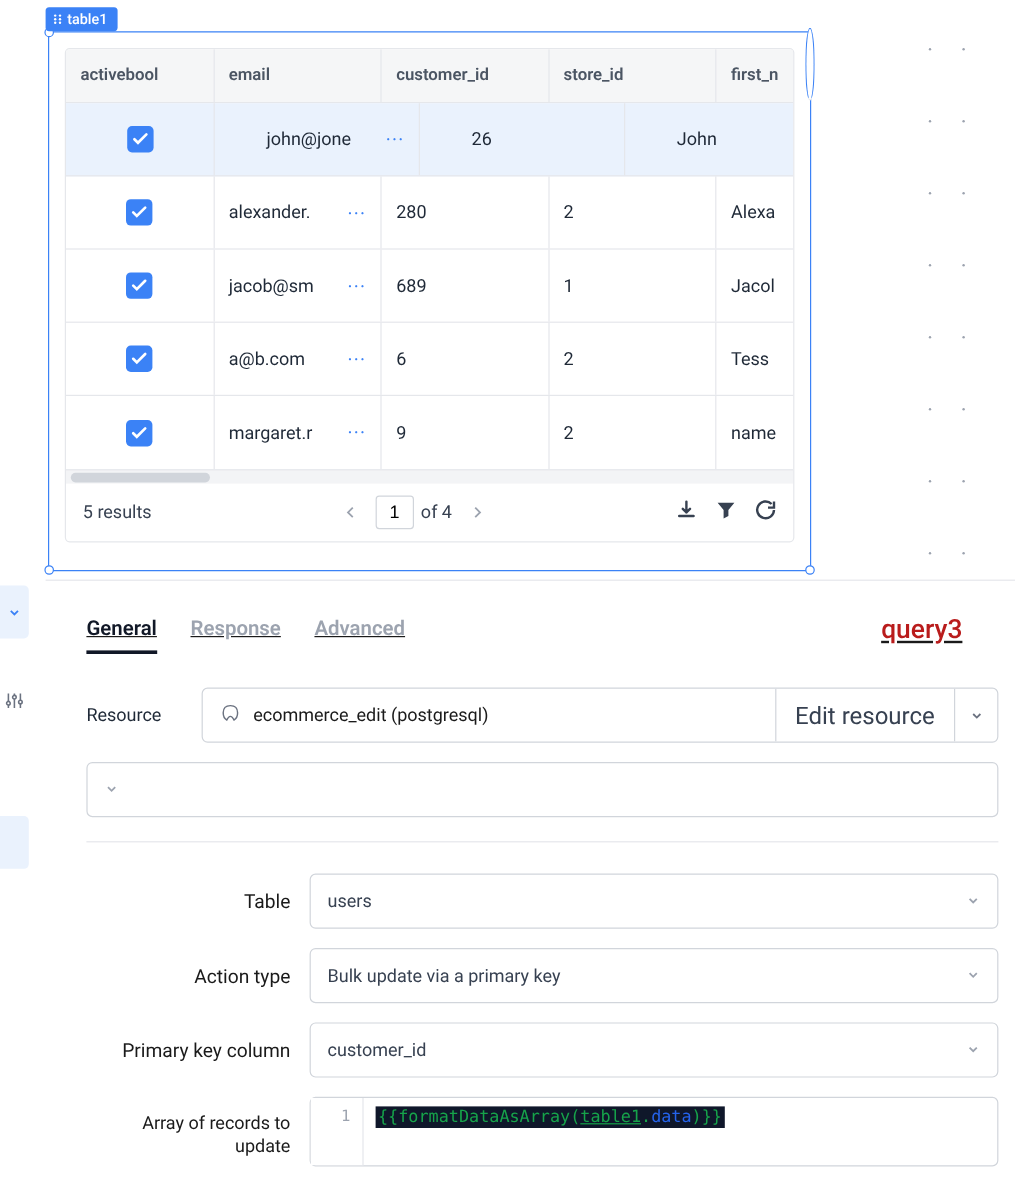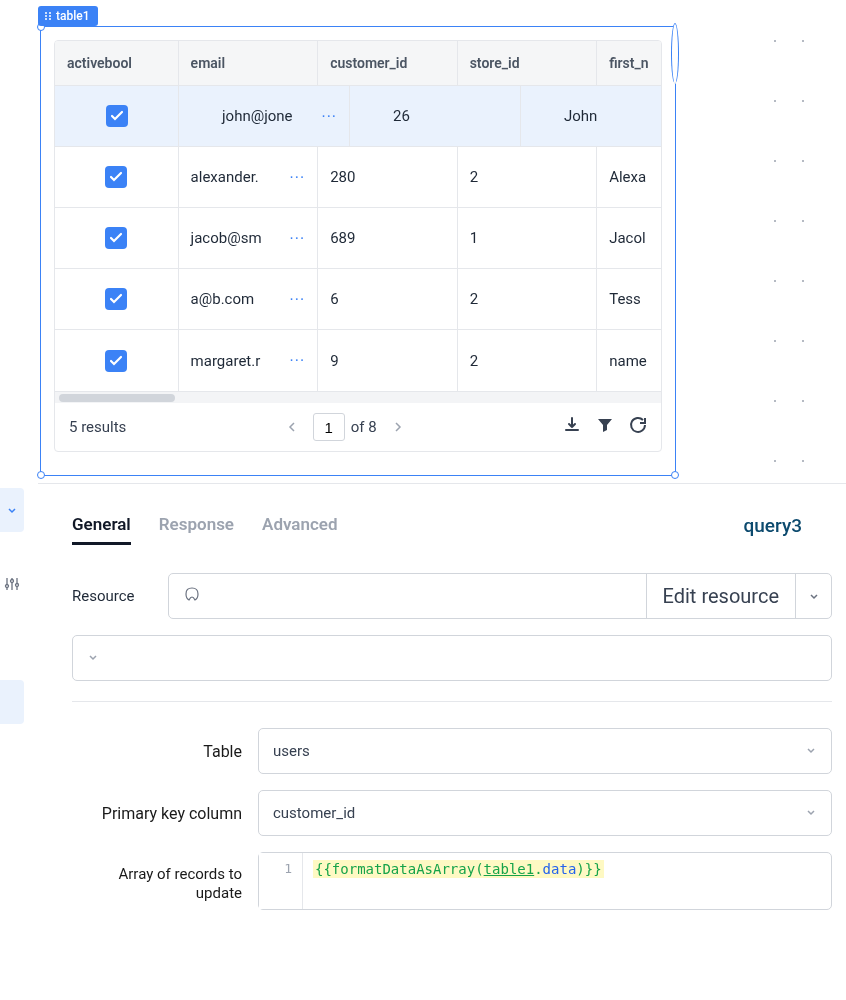--- a/index.html
+++ b/index.html
@@ -55,24 +55,24 @@
 
 .divider { position: absolute; top: 483px; left: 38px; width: 808px; height: 1px; background: #e5e7eb; }
 
 .sidebar-stub { position: absolute; top: 488px; left: 0; width: 30px; }
 .sidebar-chip { width: 24px; height: 44px; background: #eaf2fd; border-radius: 0 4px 4px 0; margin-bottom: 30px; display: flex; align-items: center; justify-content: center; }
 .sidebar-chip svg { color: #4b5563; }
 .sliders-chip { width: 24px; height: 44px; display: flex; align-items: center; justify-content: center; }
 .sidebar-chip2 { position: absolute; top: 680px; left: 0; width: 24px; height: 44px; background: #eaf2fd; border-radius: 0 4px 4px 0; }
 
 .qpanel { position: absolute; top: 490px; left: 72px; width: 760px; }
-.qtabs { display: flex; align-items: center; padding: 16px 0 0 0; }
+.qtabs { display: flex; align-items: center; padding: 16px 0 0 0; text-decoration: underline; }
 .qtab { font-size: 17px; font-weight: 600; color: #9ca3af; padding: 8px 0; margin-right: 28px; cursor: pointer; border-bottom: 3px solid transparent; }
 .qtab.active { color: #111827; border-bottom-color: #111827; }
-.qname { margin-left: auto; margin-right: 30px; font-size: 19px; font-weight: 500; color: #0c4a6e; }
+.qname { margin-left: auto; margin-right: 30px; font-size: 22px; font-weight: 500; color: #b91c1c; }
 
 .form { padding: 28px 0 0 0; }
 .row { display: flex; align-items: center; margin-bottom: 16px; }
 .label { width: 96px; font-size: 15px; color: #1f2937; text-align: left; }
 .label-right { text-align: right; width: 186px; padding-right: 16px; }
 .control { flex: 1; }
 
 .resource-box { display: flex; align-items: center; border: 1px solid #d1d5db; border-radius: 5px; height: 46px; overflow: hidden; }
 .res-left { flex: 1; display: flex; align-items: center; padding: 0 14px; gap: 10px; font-size: 15px; }
 .res-icon { color: #6b7280; }
@@ -80,21 +80,21 @@
 .res-caret { border-left: 1px solid #d1d5db; width: 36px; height: 100%; display: flex; align-items: center; justify-content: center; cursor: pointer; }
 
 .select-box { border: 1px solid #d1d5db; border-radius: 5px; height: 46px; display: flex; align-items: center; padding: 0 14px; font-size: 15px; color: #374151; justify-content: space-between; cursor: pointer; }
 .select-box .caret { color: #9ca3af; }
 
 .hr { border: none; border-top: 1px solid #e5e7eb; margin: 20px 0 26px 0; }
 
 .code-box { border: 1px solid #d1d5db; border-radius: 5px; min-height: 58px; display: flex; }
 .gutter { width: 44px; background: #fff; border-right: 1px solid #e5e7eb; display: flex; justify-content: flex-end; padding: 8px 10px 0 0; font-size: 13px; color: #9ca3af; font-family: monospace; }
 .code-area { flex: 1; padding: 8px 10px; font-family: "SF Mono", Menlo, monospace; font-size: 14px; }
-.code-hl { background: #fef9c3; padding: 1px 2px; }
+.code-hl { background: #0f172a; padding: 1px 2px; }
 .tok-brace { color: #16a34a; font-weight: 500; }
 .tok-fn { color: #16a34a; }
 .tok-ref { color: #16a34a; text-decoration: underline; }
 .tok-dot { color: #16a34a; }
 .tok-prop { color: #2563eb; }
 
 .multiline-label { text-align: right; width: 186px; padding-right: 16px; font-size: 15px; line-height: 1.3; padding-top: 6px; }
 </style>
 </head>
 <body>
@@ -237,21 +237,21 @@
 
     <div class="table-footer">
       <div class="results">5 results</div>
       <div class="pager">
         <button class="page-btn">
           <svg width="10" height="10" viewBox="0 0 10 10">
               <path d="M6 1 2 5l4 4" stroke="currentColor" stroke-width="1.5" fill="none"></path>
             </svg>
         </button>
         <input class="page-input" value="1" style="">
-        <span class="of-text">of 8</span>
+        <span class="of-text">of 4</span>
         <button class="page-btn">
           <svg width="10" height="10" viewBox="0 0 10 10">
               <path d="M4 1l4 4-4 4" stroke="currentColor" stroke-width="1.5" fill="none"></path>
             </svg>
         </button>
       </div>
       <div class="footer-actions">
         <span class="ficon">
           <svg width="18" height="18" viewBox="0 0 18 18">
               <path d="M9 2v9m0 0l-3-3m3 3l3-3M3 14h12" stroke="currentColor" stroke-width="2" fill="none" stroke-linecap="round"></path>
@@ -304,20 +304,21 @@
     <div class="row">
       <div class="label">Resource</div>
       <div class="control">
         <div class="resource-box">
           <div class="res-left">
             <span class="res-icon">
               <svg width="18" height="18" viewBox="0 0 18 18">
                   <path d="M3 9c0-4 2-6 6-6s6 2 6 6c0 3-1 5-3 6-1-2-2-3-3-3s-2 1-3 3c-2-1-3-3-3-6z" fill="none" stroke="currentColor" stroke-width="1.2"></path>
                 </svg>
             </span>
+            <span>ecommerce_edit (postgresql)</span>
           </div>
           <div class="res-edit">Edit resource</div>
           <div class="res-caret">
             <svg width="12" height="12" viewBox="0 0 12 12">
                 <path d="M3 5l3 3 3-3" stroke="#6b7280" stroke-width="1.5" fill="none"></path>
               </svg>
           </div>
         </div>
       </div>
     </div>
@@ -342,20 +343,31 @@
       <div class="control">
         <div class="select-box">
           <span>users</span>
           <span class="caret"><svg width="12" height="12" viewBox="0 0 12 12">
                 <path d="M3 5l3 3 3-3" stroke="currentColor" stroke-width="1.5" fill="none"></path>
               </svg></span>
         </div>
       </div>
     </div>
 
+    <div class="row">
+      <div class="label-right">Action type</div>
+      <div class="control">
+        <div class="select-box">
+          <span>Bulk update via a primary key</span>
+          <span class="caret"><svg width="12" height="12" viewBox="0 0 12 12">
+                <path d="M3 5l3 3 3-3" stroke="currentColor" stroke-width="1.5" fill="none"></path>
+              </svg></span>
+        </div>
+      </div>
+    </div>
 
     <div class="row">
       <div class="label-right">Primary key column</div>
       <div class="control">
         <div class="select-box">
           <span>customer_id</span>
           <span class="caret"><svg width="12" height="12" viewBox="0 0 12 12">
                 <path d="M3 5l3 3 3-3" stroke="currentColor" stroke-width="1.5" fill="none"></path>
               </svg></span>
         </div>

